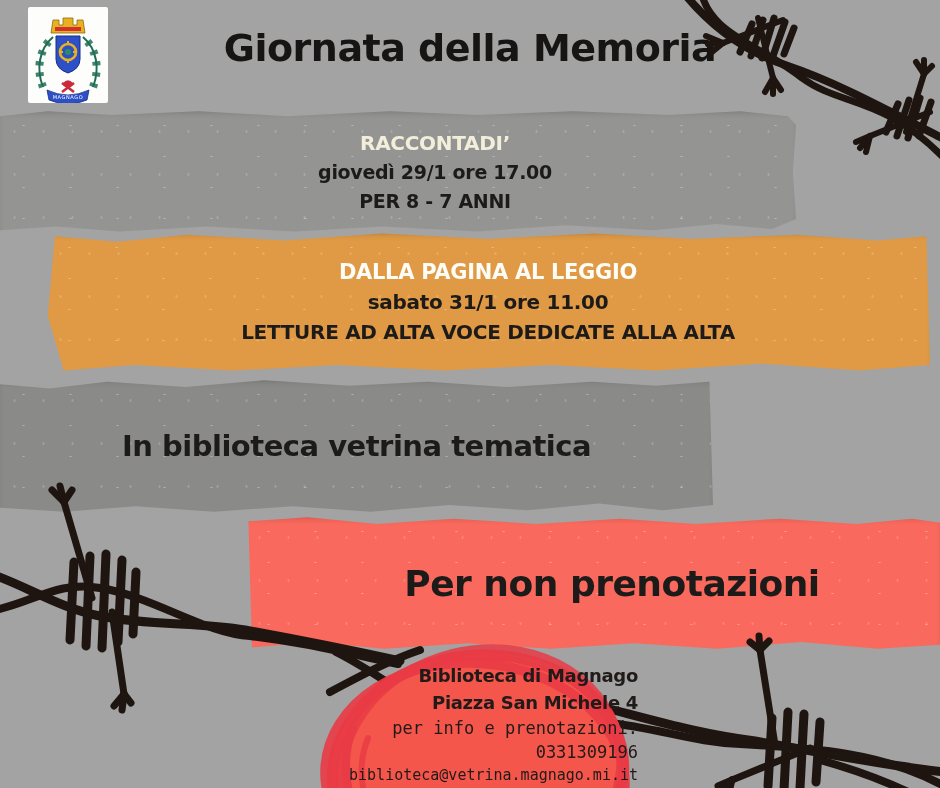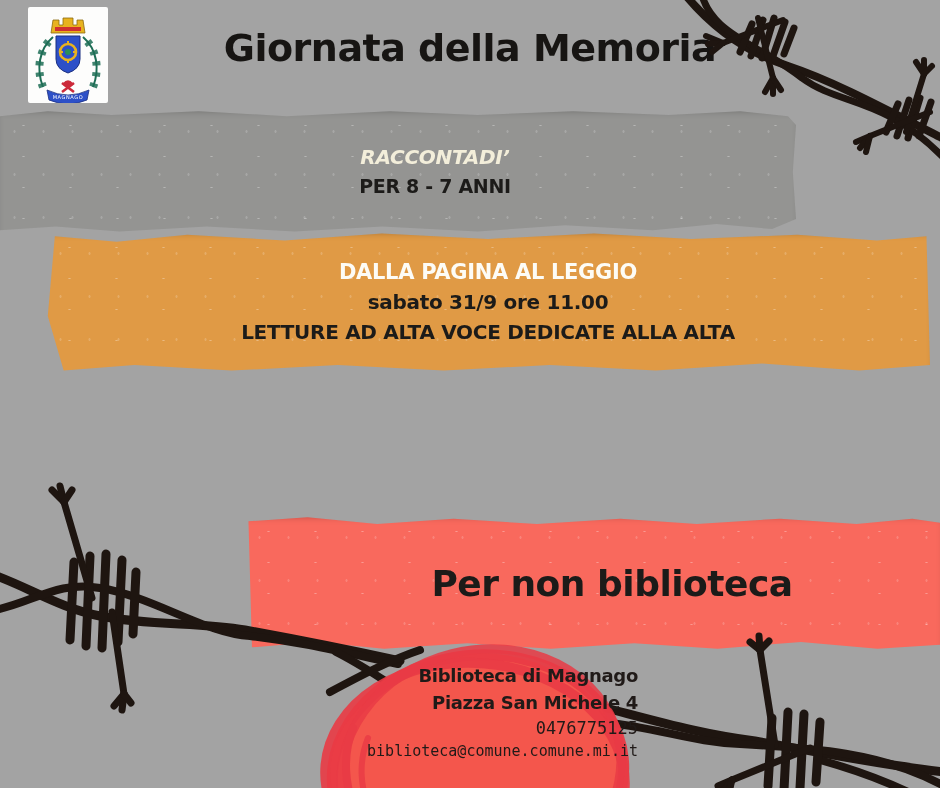--- a/index.html
+++ b/index.html
@@ -27,21 +27,21 @@
       radial-gradient(rgba(255,255,255,.32) .8px, transparent 1.3px),
       radial-gradient(rgba(255,255,255,.18) .8px, transparent 1.3px);
     background-size:47px 31px, 29px 43px;
     box-shadow:inset 0 5px 7px -4px rgba(0,0,0,.28);
   }
   .banner .ln{font-size:19px;line-height:29px;letter-spacing:-0.3px;}
   .b1{
     left:0;top:110px;width:796px;height:124px;padding-left:74px;box-sizing:border-box;
     clip-path:polygon(0 5%,6% 1%,14% 4%,25% 1%,36% 5%,49% 1%,60% 4%,72% 1%,84% 4%,93% 1%,99% 5%,100% 12%,99.6% 50%,100% 88%,97% 96%,90% 92%,82% 97%,71% 93%,60% 98%,48% 94%,37% 98%,26% 94%,15% 98%,7% 94%,0 97%);
   }
-  .b1 .event-name{color:#f3eeda;font-size:20px;font-style:italic;}
+  .b1 .event-name{color:#f3eeda;font-size:20px;}
   .b2{
     left:46px;top:232px;width:884px;height:140px;
     clip-path:polygon(1% 3%,8% 7%,16% 2%,27% 6%,38% 1%,50% 5%,62% 1%,73% 5%,85% 2%,94% 6%,99.6% 3%,100% 95%,92% 99%,81% 94%,69% 99%,57% 95%,45% 99%,33% 95%,21% 99%,10% 95%,2% 99%,0.2% 60%);
   }
   .b2 .ln{font-size:20px;line-height:30px;}
   .b2 .event-name{color:#fdfcf6;font-size:21px;}
   .b3{
     left:0;top:379px;width:713px;height:134px;
     clip-path:polygon(0 4%,7% 7%,15% 2%,26% 6%,37% 1%,49% 5%,60% 2%,71% 6%,83% 2%,92% 5%,99.5% 2%,100% 94%,93% 98%,84% 93%,74% 98%,63% 94%,52% 99%,41% 95%,30% 99%,19% 95%,9% 99%,0 96%);
   }
@@ -106,32 +106,36 @@
     <g>
       <path d="M19,83 q21,10 42,0 l-2,10 q-19,8 -38,0 Z" fill="#2d50c8" stroke="#1a2f80" stroke-width="0.8"></path>
       <text x="40" y="91.5" text-anchor="middle" font-size="5" letter-spacing="0.6" fill="#ffffff" font-family="DejaVu Sans, sans-serif">MAGNAGO</text>
     </g>
   </svg>
 
   <div class="title">Giornata della Memoria</div>
 
   <div class="banner b1" style="background-color: rgb(148, 148, 146);">
     <div class="ln event-name">RACCONTADI’</div>
+    <div class="ln">giovedì 29/1 ore 17.00</div>
     <div class="ln">PER 8 - 7 ANNI</div>
   </div>
 
   <div class="banner b2" style="background-color: rgb(224, 154, 69);">
     <div class="ln event-name">DALLA PAGINA AL LEGGIO</div>
-    <div class="ln">sabato 31/9 ore 11.00</div>
+    <div class="ln">sabato 31/1 ore 11.00</div>
     <div class="ln">LETTURE AD ALTA VOCE DEDICATE ALLA ALTA</div>
   </div>
 
+  <div class="banner b3" style="background-color: rgb(138, 138, 136);">
+    <div class="big-ln">In biblioteca vetrina tematica</div>
+  </div>
 
   <div class="banner b4" style="background-color: rgb(249, 105, 93);">
-    <div class="big-ln">Per non biblioteca</div>
+    <div class="big-ln">Per non prenotazioni</div>
   </div>
 
   <svg class="wire-layer" width="940" height="788" viewBox="0 0 940 788">
 
     <g fill="none" stroke-linecap="round" stroke="#1e1510">
       <path d="M683,-8 C712,28 745,52 788,66 C830,80 872,102 942,138" stroke-width="8"></path>
       <path d="M700,-14 C706,34 760,44 802,78 C840,106 882,96 942,156" stroke-width="7"></path>
       <g stroke-width="7">
         <path d="M752,24 L740,52"></path>
           <path d="M763,20 L751,56"></path>
@@ -223,17 +227,18 @@
       <ellipse cx="162" cy="140" rx="150" ry="115" stroke-width="10" transform="rotate(5 162 140)" opacity="0.9"></ellipse>
       <ellipse cx="168" cy="132" rx="141" ry="120" stroke-width="9" transform="rotate(-14 168 132)" opacity="0.85"></ellipse>
       <path d="M40,90 C30,115 30,150 45,175" stroke-width="8"></path>
       <path d="M55,100 C46,122 46,150 58,172" stroke-width="6" opacity="0.85"></path>
     </g>
   </svg>
 
   <div class="contact">
     <div class="c-bold">Biblioteca di Magnago</div>
     <div class="c-bold">Piazza San Michele 4</div>
-    <div class="c-mono">0476775125</div>
-    <div class="c-mono small">biblioteca@comune.comune.mi.it</div>
+    <div class="c-mono">per info e prenotazioni:</div>
+    <div class="c-mono">0331309196</div>
+    <div class="c-mono small">biblioteca@vetrina.magnago.mi.it</div>
   </div>
 
 </div>
 
 </body></html>

